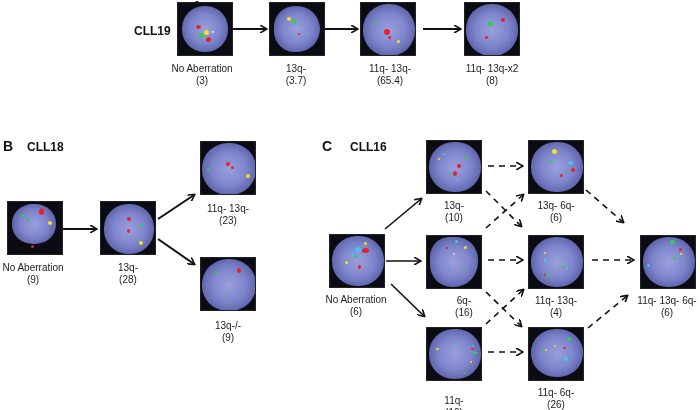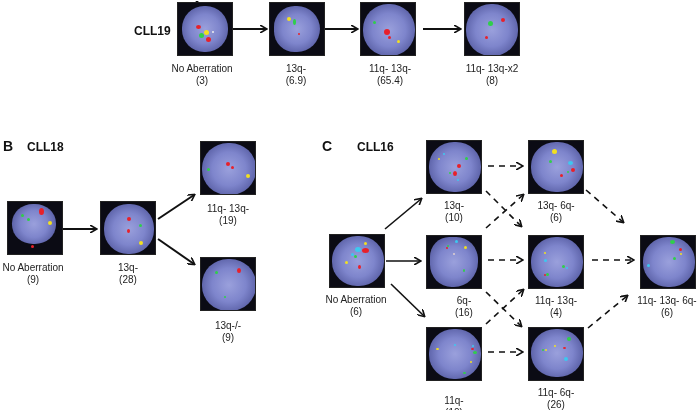--- a/index.html
+++ b/index.html
@@ -14,21 +14,21 @@
   svg.arrows{position:absolute;left:0;top:0;}
 </style>
 </head>
 <body>
 
 <div class="panel-letter" style="left:192px;top:-2px;">A</div>
 <div class="case-label" style="left:134px;top:24px;">CLL19</div>
 <div class="panel-letter" style="left:3px;top:138px;">B</div>
 <div class="case-label" style="left:27px;top:140px;">CLL18</div>
 <div class="panel-letter" style="left:322px;top:138px;">C</div>
-<div class="case-label" style="left:350px;top:140px;margin-left:7px;">CLL16</div>
+<div class="case-label" style="left:350px;top:140px;">CLL16</div>
 
 <svg class="arrows" width="700" height="410" viewBox="0 0 700 410">
   <defs>
     <marker id="ah" markerWidth="8" markerHeight="8" refX="6" refY="4" orient="auto" markerUnits="userSpaceOnUse">
       <path d="M0,0 L7,4 L0,8" fill="none" stroke="#111" stroke-width="1.6"></path>
     </marker>
   </defs>
 
   <line x1="230" y1="29" x2="266" y2="29" stroke="#111" stroke-width="2" marker-end="url(#ah)"></line>
   <line x1="322" y1="29" x2="357" y2="29" stroke="#111" stroke-width="2" marker-end="url(#ah)"></line>
@@ -70,21 +70,21 @@
   </div>
 
 <div class="cell" style="left:269px;top:2px;">
   <div class="nucleus" style="border-radius:45% 50% 50% 45%;"></div>
   <div class="dot" style="left:17px;top:14px;width:4px;height:4px;background:#f2e020;"></div>
   <div class="dot" style="left:23px;top:16px;width:3px;height:6px;background:#2fcf4a;"></div>
   <div class="dot" style="left:28px;top:30px;width:2px;height:2px;background:#e8202a;"></div>
 </div>
 <div class="cap" style="left:251px;top:63px;">
     <div>13q-</div>
-    <div>(6.9)</div>
+    <div>(3.7)</div>
   </div>
 
 <div class="cell" style="left:360px;top:2px;">
   <div class="nucleus" style="left:2px;top:1px;width:52px;height:52px;"></div>
   <div class="dot" style="left:12px;top:18px;width:3px;height:3px;background:#2fcf4a;"></div>
   <div class="dot" style="left:23px;top:26px;width:6px;height:6px;background:#e8202a;"></div>
   <div class="dot" style="left:27px;top:33px;width:3px;height:3px;background:#e8202a;"></div>
   <div class="dot" style="left:36px;top:37px;width:3px;height:3px;background:#f2e020;"></div>
 </div>
 <div class="cap" style="left:345px;top:63px;">
@@ -130,21 +130,21 @@
 
 <div class="cell" style="left:200px;top:141px;">
   <div class="nucleus" style="left:1px;top:1px;width:54px;height:52px;"></div>
   <div class="dot" style="left:25px;top:20px;width:4px;height:4px;background:#e8202a;"></div>
   <div class="dot" style="left:30px;top:24px;width:3px;height:3px;background:#e8202a;"></div>
   <div class="dot" style="left:6px;top:26px;width:3px;height:3px;background:#2fcf4a;"></div>
   <div class="dot" style="left:45px;top:32px;width:4px;height:4px;background:#f2e020;"></div>
 </div>
 <div class="cap" style="left:183px;top:203px;">
     <div>11q- 13q-</div>
-    <div>(19)</div>
+    <div>(23)</div>
   </div>
 
 <div class="cell" style="left:200px;top:257px;">
   <div class="nucleus" style="left:1px;top:1px;width:54px;height:52px;"></div>
   <div class="dot" style="left:14px;top:13px;width:3px;height:3px;background:#2fcf4a;"></div>
   <div class="dot" style="left:36px;top:10px;width:4px;height:5px;background:#e8202a;"></div>
   <div class="dot" style="left:23px;top:38px;width:2px;height:2px;background:#2fcf4a;"></div>
 </div>
 <div class="cap" style="left:183px;top:320px;">
     <div>13q-/-</div>

